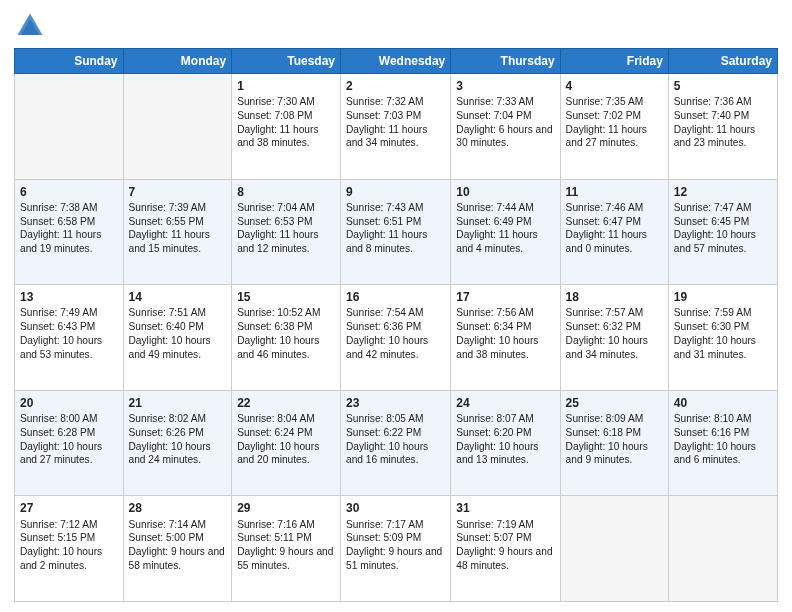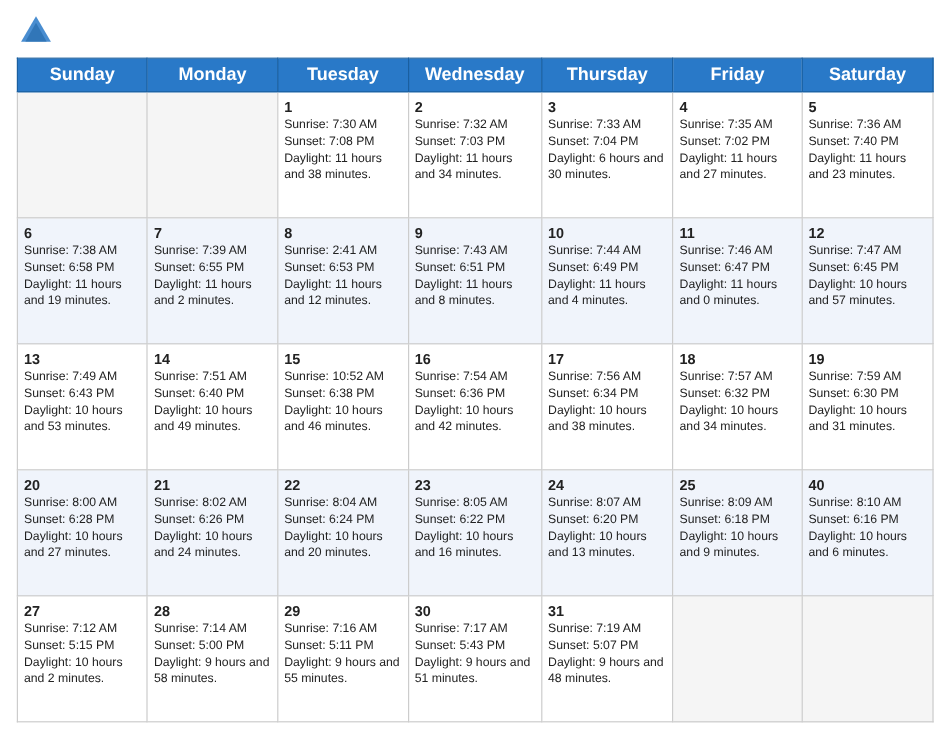--- a/index.html
+++ b/index.html
@@ -62,23 +62,23 @@
     }
     .calendar {
       flex: 1;
       border-collapse: collapse;
       width: 100%;
       font-size: 10.5px;
     }
     .calendar th {
       background: #2979c8;
       color: #fff;
-      text-align: center;
+      text-align: right;
       padding: 5px 5px;
-      font-size: 15px;
+      font-size: 12px;
       font-weight: bold;
       border: 1px solid #1a5fa0;
     }
     .calendar td {
       border: 1px solid #ccc;
       vertical-align: top;
       padding: 4px 5px;
       width: 113px;
       background: #fff;
       font-size: 10.2px;
@@ -170,25 +170,25 @@
           <td>
             <span class="day-num">6</span>
             <div>Sunrise: 7:38 AM</div>
             <div>Sunset: 6:58 PM</div>
             <div>Daylight: 11 hours and 19 minutes.</div>
           </td>
           <td>
             <span class="day-num">7</span>
             <div>Sunrise: 7:39 AM</div>
             <div>Sunset: 6:55 PM</div>
-            <div>Daylight: 11 hours and 2 minutes.</div>
+            <div>Daylight: 11 hours and 15 minutes.</div>
           </td>
           <td>
             <span class="day-num">8</span>
-            <div>Sunrise: 2:41 AM</div>
+            <div>Sunrise: 7:04 AM</div>
             <div>Sunset: 6:53 PM</div>
             <div>Daylight: 11 hours and 12 minutes.</div>
           </td>
           <td>
             <span class="day-num">9</span>
             <div>Sunrise: 7:43 AM</div>
             <div>Sunset: 6:51 PM</div>
             <div>Daylight: 11 hours and 8 minutes.</div>
           </td>
           <td>
@@ -313,21 +313,21 @@
           </td>
           <td>
             <span class="day-num">29</span>
             <div>Sunrise: 7:16 AM</div>
             <div>Sunset: 5:11 PM</div>
             <div>Daylight: 9 hours and 55 minutes.</div>
           </td>
           <td>
             <span class="day-num">30</span>
             <div>Sunrise: 7:17 AM</div>
-            <div>Sunset: 5:43 PM</div>
+            <div>Sunset: 5:09 PM</div>
             <div>Daylight: 9 hours and 51 minutes.</div>
           </td>
           <td>
             <span class="day-num">31</span>
             <div>Sunrise: 7:19 AM</div>
             <div>Sunset: 5:07 PM</div>
             <div>Daylight: 9 hours and 48 minutes.</div>
           </td>
           <td class="empty"></td>
           <td class="empty"></td>

